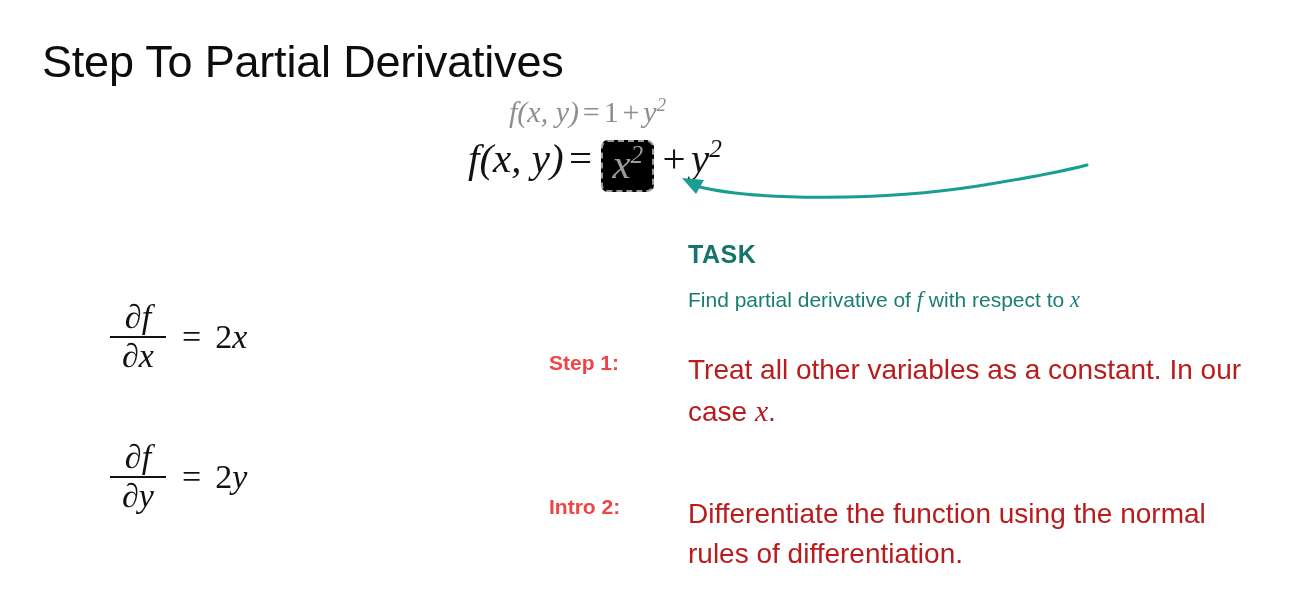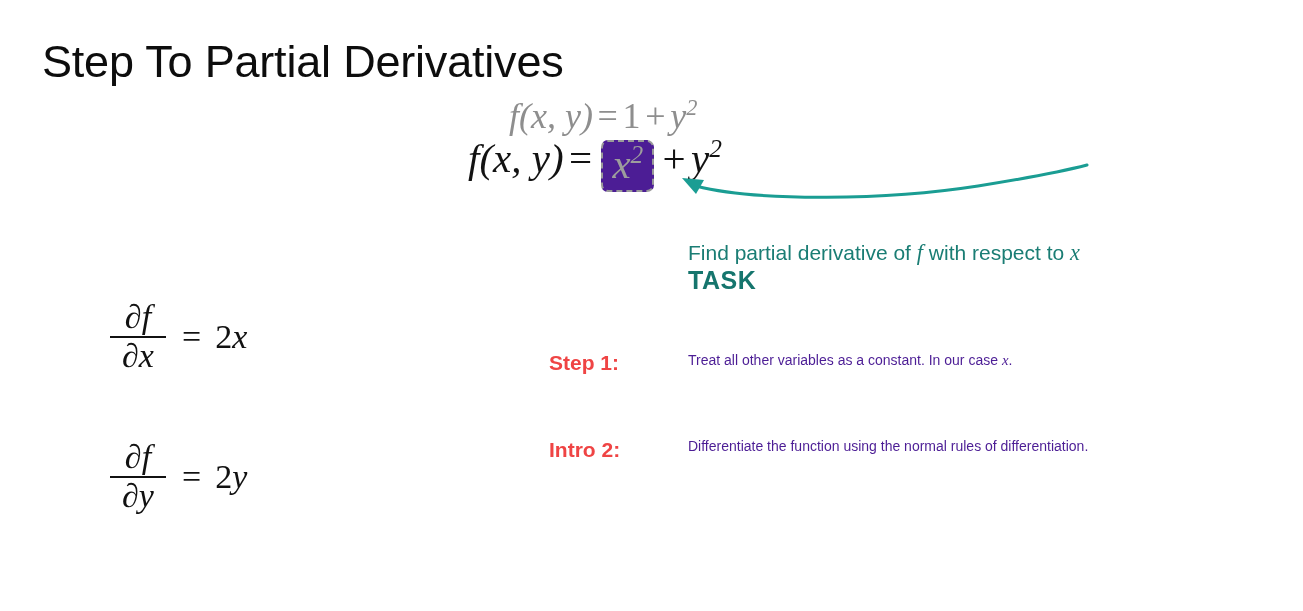--- a/index.html
+++ b/index.html
@@ -48,38 +48,38 @@
   .op {
     font-style: normal;
     padding: 0 0.13em;
   }
 
   
   #eq-faded {
     position: absolute;
     left: 509px;
     top: 95px;
-    font-size: 36px;
+    font-size: 30px;
     color: #8e8e8e;
   }
 
   
   #eq-main {
     position: absolute;
     left: 468px;
     top: 134px;
     font-size: 41px;
     color: #121212;
     display: flex;
     align-items: flex-start;
   }
   #eq-main-lhs { }
   #eq-term-boxed {
     display: inline-block;
-    background: #4c1d95;
+    background: #000000;
     border: 2px dashed #9a9a9a;
     border-radius: 7px;
     color: #9d9d9d;
     padding: 4px 9px 6px 9px;
     margin: 0 1px 0 4px;
     line-height: 0.92;
     position: relative;
     top: 6px;
   }
   #eq-main-rhs {
@@ -172,23 +172,23 @@
     flex: 0 0 139px;
     font-family: Liberation Sans, sans-serif;
     font-size: 21px;
     font-weight: bold;
     color: #ef4444;
     padding-top: 1px;
   }
   .step-text {
     flex: 1 1 auto;
     font-family: "Liberation Sans", sans-serif;
-    font-size: 14px;
+    font-size: 28px;
     font-weight: 400;
-    color: #4c1d95;
+    color: #b91c1c;
     line-height: 1.42;
     max-width: 560px;
   }
 </style>
 </head>
 <body>
 
 <div id="slide">
 
   <div id="title">Step To Partial Derivatives</div>
@@ -222,26 +222,26 @@
     <span class="frac">
       <span class="num"><span>∂</span><span>f</span></span>
       <span class="bar"></span>
       <span class="den"><span>∂</span><span>y</span></span>
     </span>
     <span class="eq-sign">=</span>
     <span class="rhs"><span>2</span><span class="var">y</span></span>
   </div>
 
   <div id="task-block">
+    <div id="task-heading">TASK</div>
     <div id="task-subtitle"><span>Find partial derivative of</span>
       <span class="mathlike">f</span>
       <span>with respect to</span>
       <span class="mathlike">x</span>
     </div>
-    <div id="task-heading">TASK</div>
   </div>
 
   <div id="steps">
     <div class="step-row">
       <div class="step-label">Step 1:</div>
       <div class="step-text"><span>Treat all other variables as a constant. In our case</span>
         <span class="mathlike">x</span><span>.</span></div>
     </div>
     <div class="step-row">
       <div class="step-label">Intro 2:</div>

